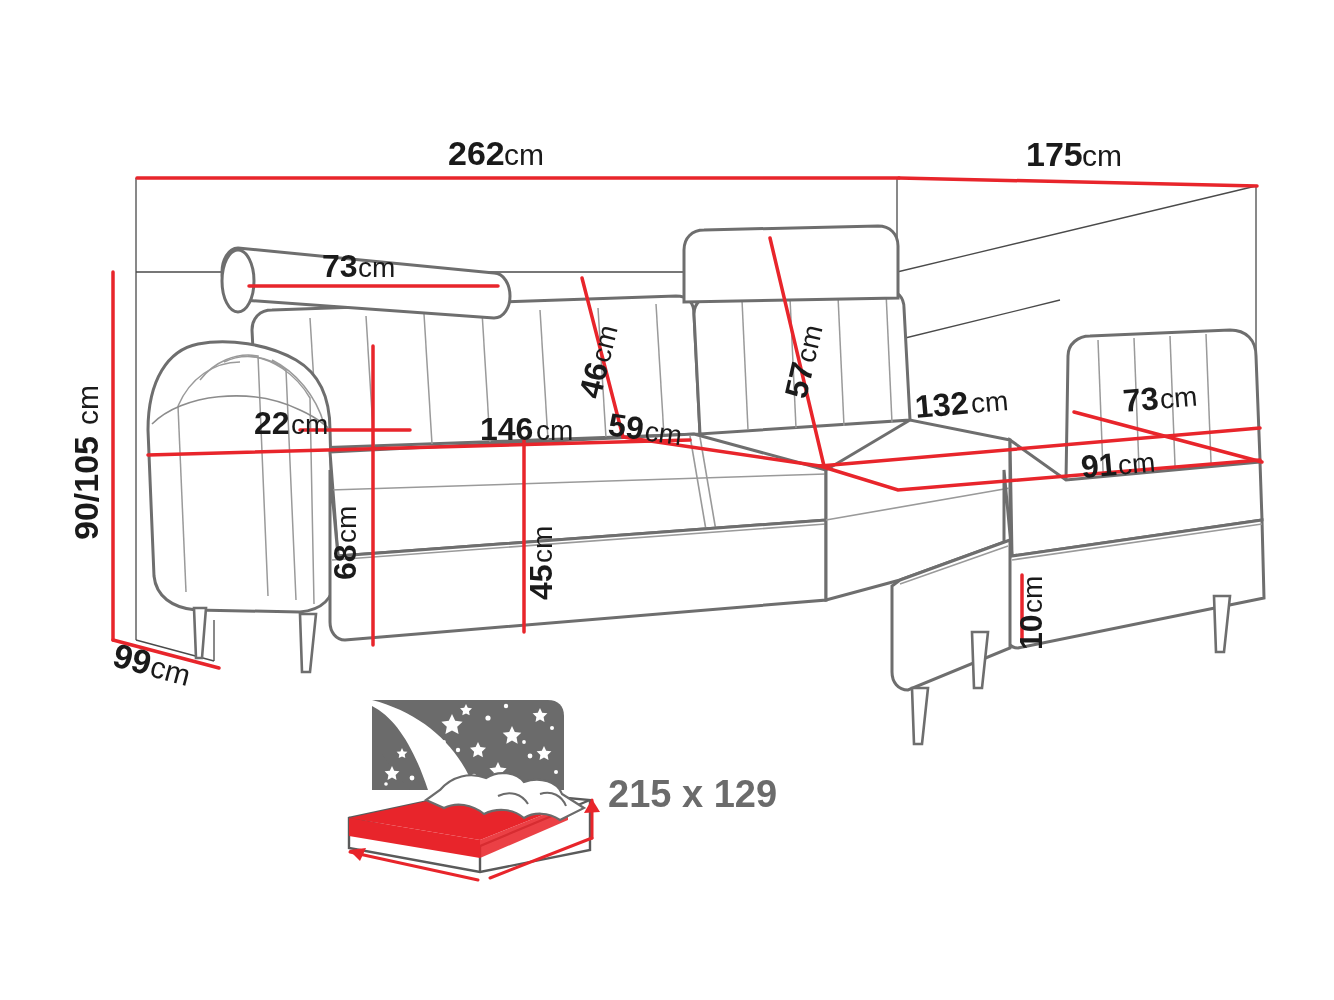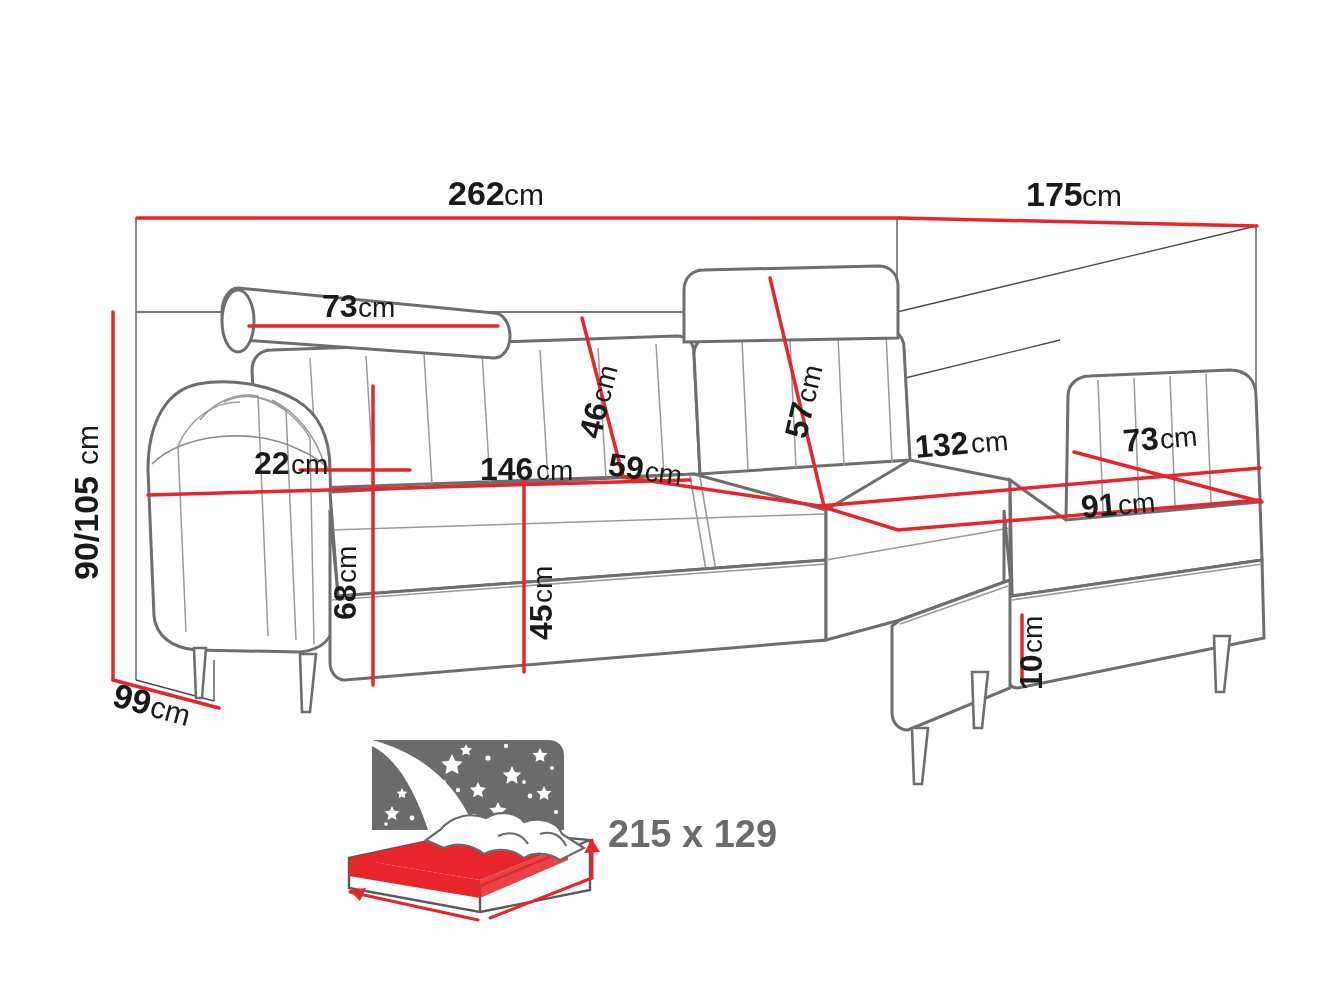--- a/index.html
+++ b/index.html
@@ -2,21 +2,21 @@
 <html><head>
 <meta charset="utf-8">
 <title>Corner Sofa Bed Dimensions</title>
 <style>
   html,body{margin:0;padding:0;background:#ffffff;}
   body{
     width:1334px;height:1000px;overflow:hidden;
     font-family:"Liberation Sans", sans-serif;
     position:relative;
   }
-  #stage{position:absolute;left:0;top:0;width:1334px;height:740px;margin-top:40px;}
+  #stage{position:absolute;left:0;top:0;width:1334px;height:740px;}
   svg{display:block;}
   .dim-text{
     font-family:"Liberation Sans", sans-serif;
     font-weight:bold;
     fill:#1a1a1a;
   }
   .dim-unit{
     font-family:"Liberation Sans", sans-serif;
     font-weight:normal;
     fill:#1a1a1a;

